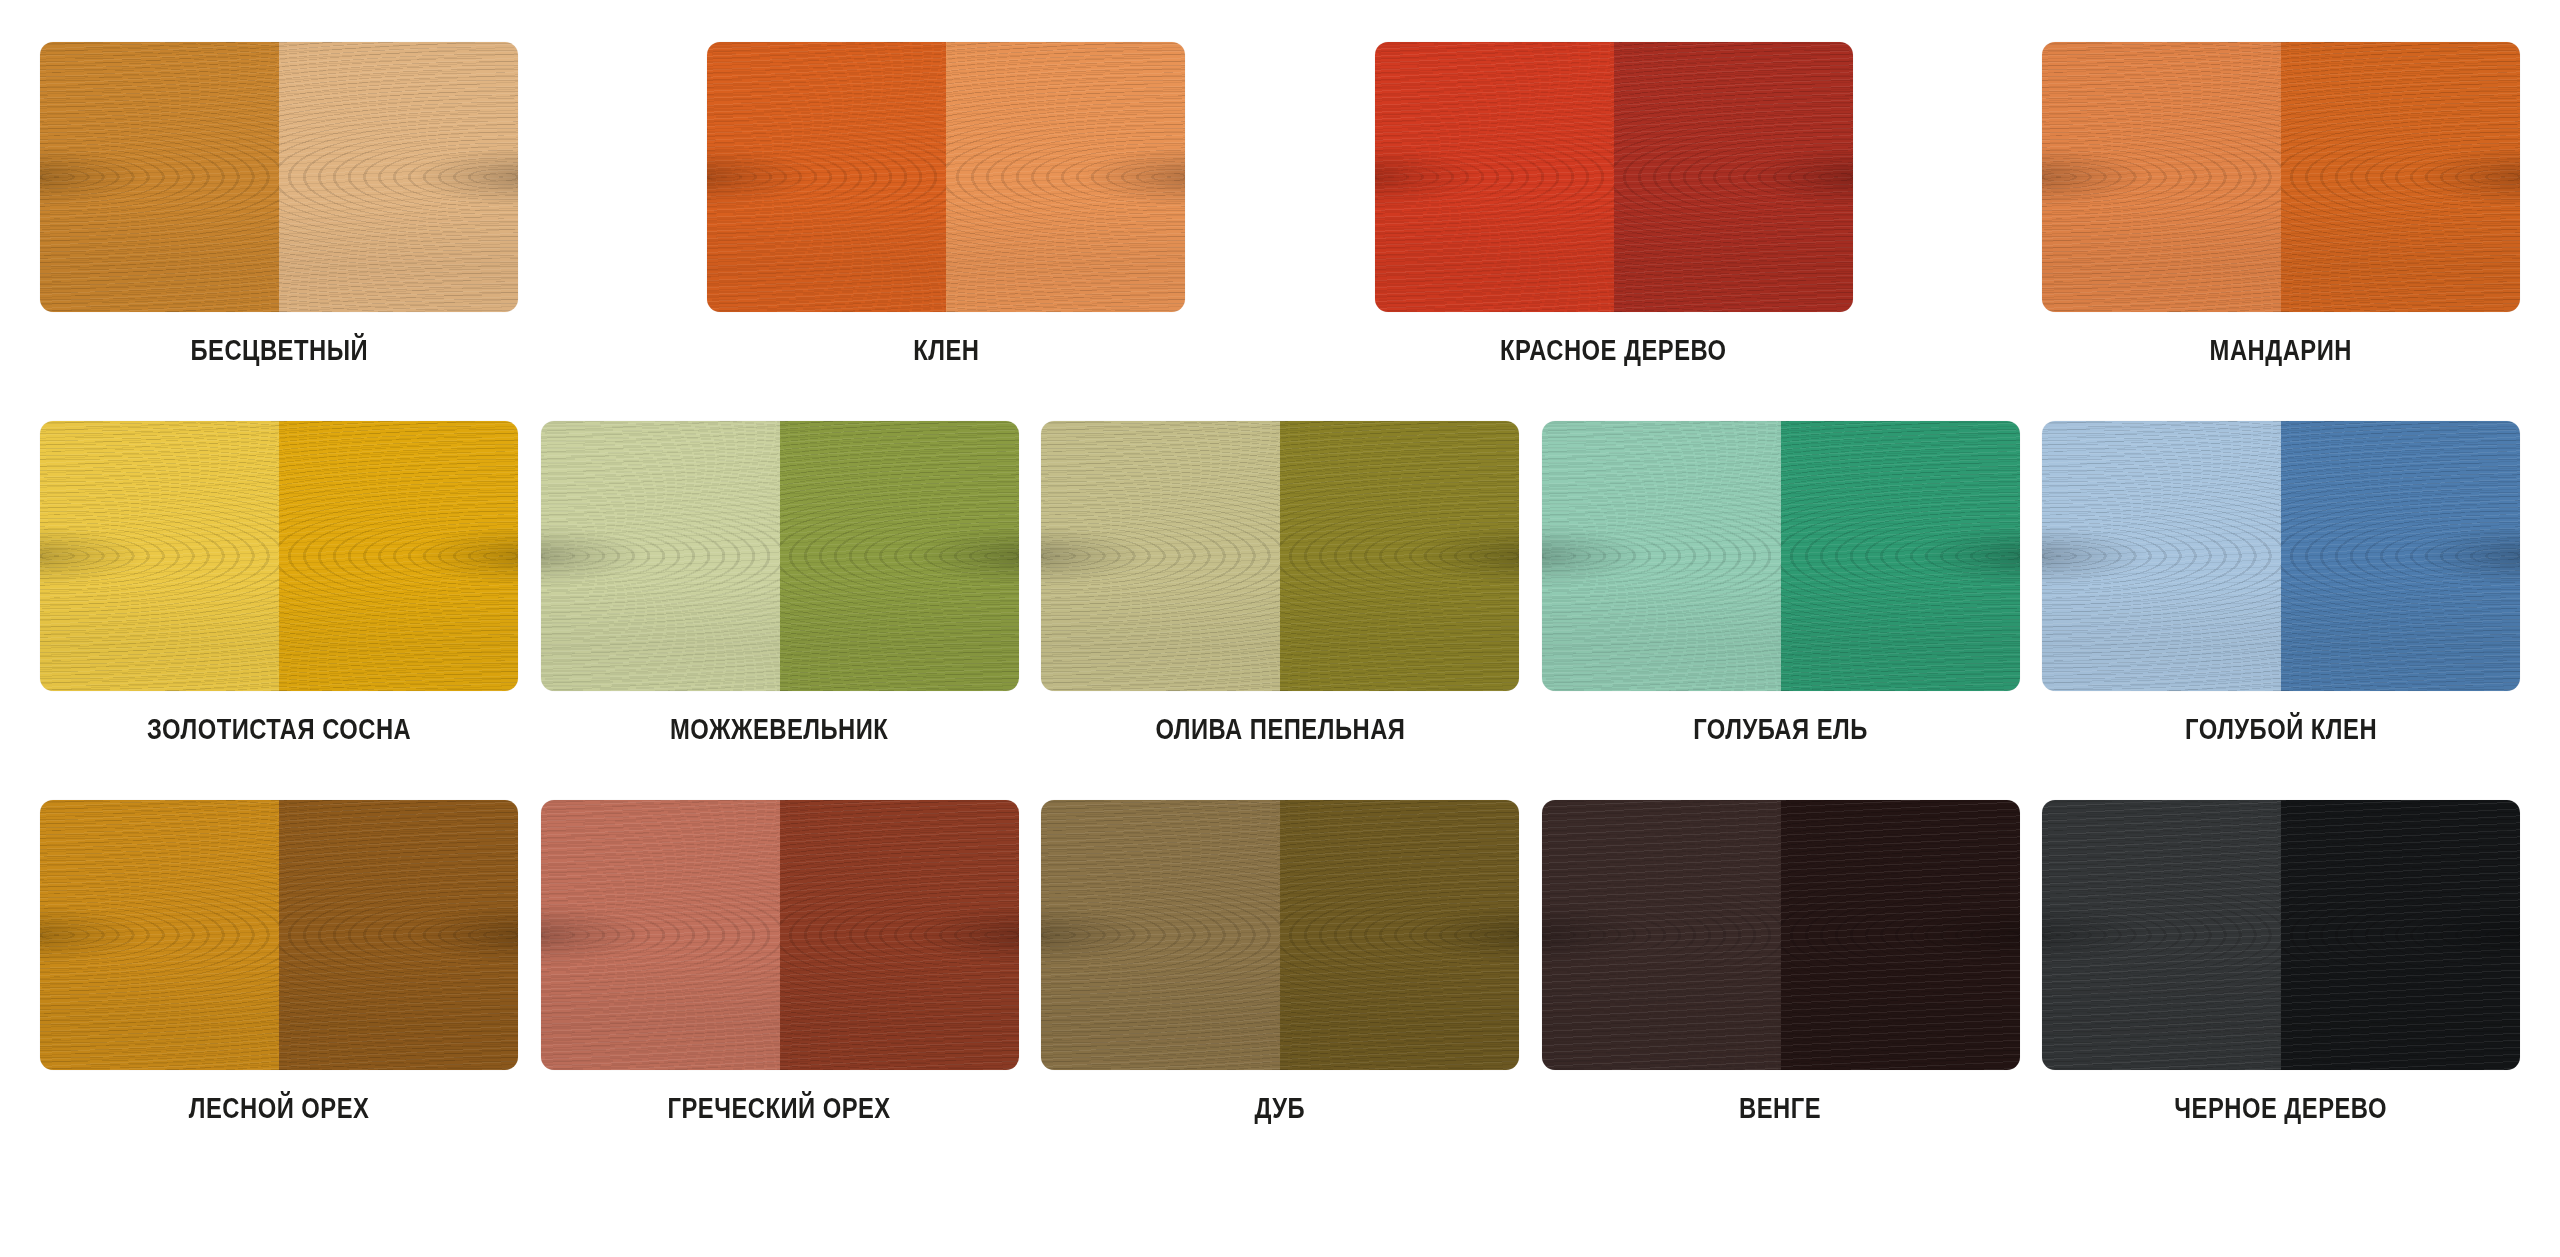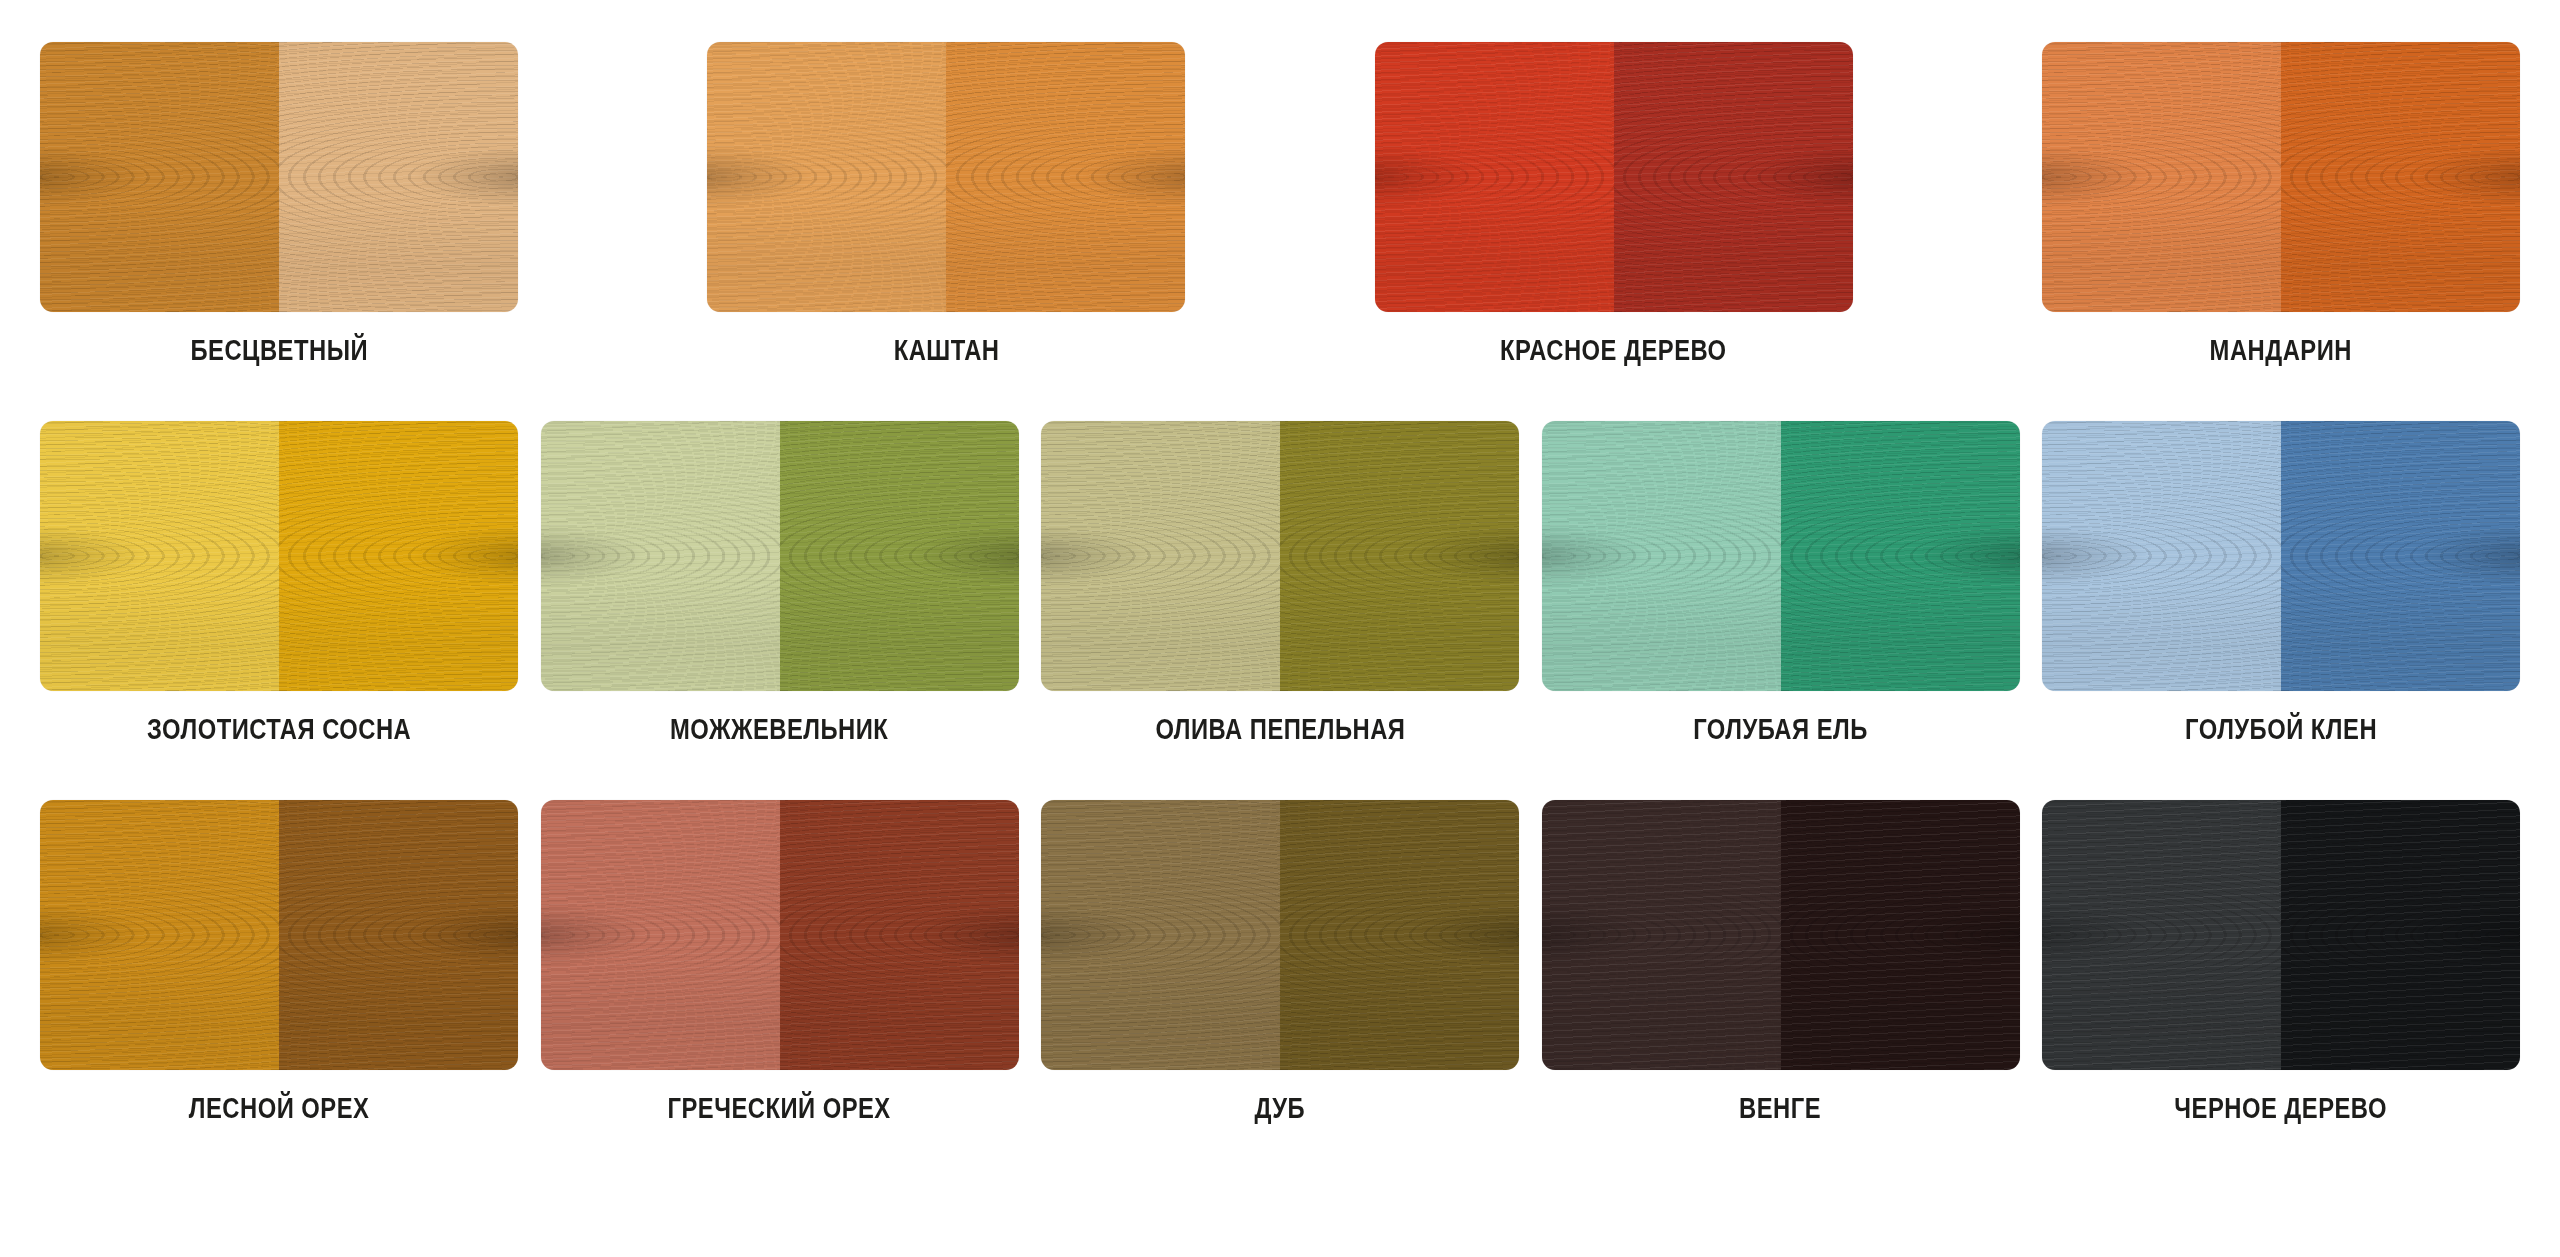--- a/index.html
+++ b/index.html
@@ -143,28 +143,28 @@
   <div class="swatch-row">
 
     <div class="swatch-cell">
       <div class="swatch-chip">
         <div class="chip-half left" style="background-color: rgb(200, 132, 46);"></div>
         <div class="chip-half right" style="background-color: rgb(224, 180, 130);"></div>
       </div>
       <div class="swatch-label" style="color: rgb(29, 29, 27);">БЕСЦВЕТНЫЙ</div>
     </div>
 
-
-    <div class="swatch-cell">
-      <div class="swatch-chip">
-        <div class="chip-half left" style="background-color: rgb(228, 161, 88);"></div>
-        <div class="chip-half right" style="background-color: rgb(220, 140, 58);"></div>
-      </div>
-      <div class="swatch-label" style="color: rgb(29, 29, 27);">КАШТАН</div>
-    </div>
+    <div class="swatch-cell">
+      <div class="swatch-chip">
+        <div class="chip-half left" style="background-color: rgb(217, 96, 31);"></div>
+        <div class="chip-half right" style="background-color: rgb(232, 147, 85);"></div>
+      </div>
+      <div class="swatch-label" style="color: rgb(29, 29, 27);">КЛЕН</div>
+    </div>
+
 
     <div class="swatch-cell">
       <div class="swatch-chip">
         <div class="chip-half left" style="background-color: rgb(210, 58, 33);"></div>
         <div class="chip-half right" style="background-color: rgb(168, 46, 34);"></div>
       </div>
       <div class="swatch-label" style="color: rgb(29, 29, 27);">КРАСНОЕ ДЕРЕВО</div>
     </div>
 
     <div class="swatch-cell">

